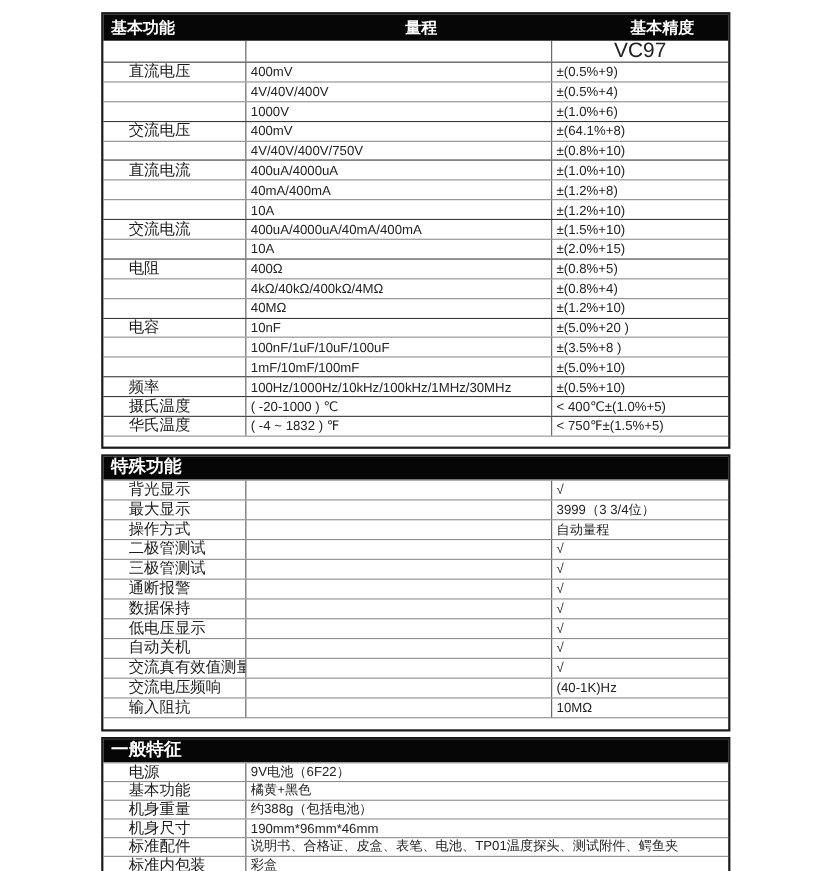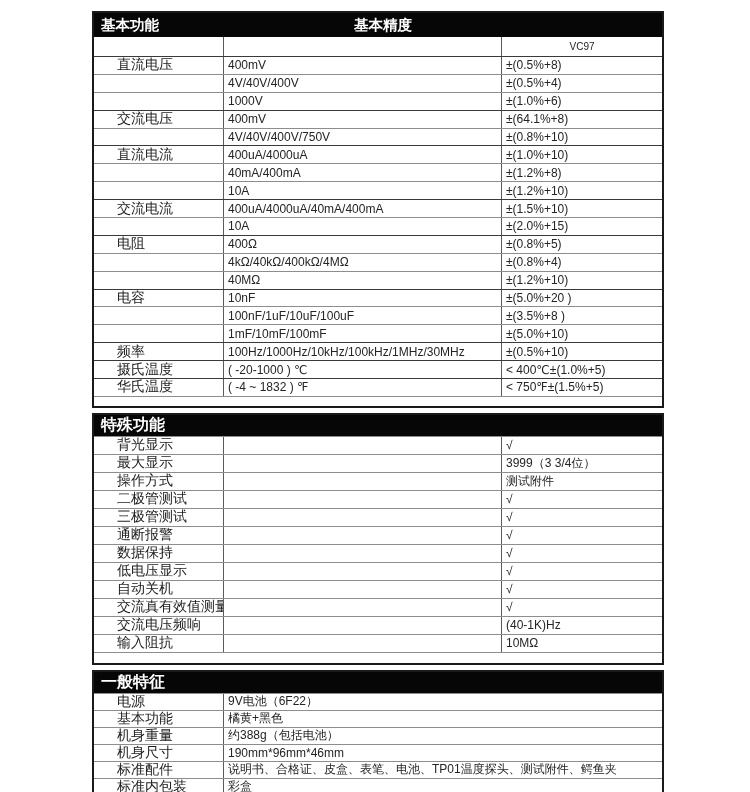--- a/index.html
+++ b/index.html
@@ -20,52 +20,53 @@
   .row{display:grid;border-top:1px solid #8d8d8d;box-sizing:border-box;}
   .t3 .row,.sub{grid-template-columns:130px 278px 1fr;}
   .t2 .row{grid-template-columns:130px 1fr;}
   .row.group-start{border-top-color:#3a3a3a;}
   .c{display:flex;align-items:center;font-size:12px;padding:0 4px;box-sizing:border-box;
      min-width:0;overflow:hidden;white-space:nowrap;}
   .c1{font-size:14px;padding-left:7px;color:#1c1c1c;margin-left:16px;}
   .t3 .c1,.t3 .c2,.sub .c1,.sub .c2,.t2 .c1{border-right:1px solid #5a5a5a;}
   
   .sub{display:grid;height:19px;border-top:none;}
-  .sub .c3{justify-content:center;font-size:10px;color:#222;}
+  .sub .c3{justify-content:center;font-size:19px;color:#222;}
   
   .main  .rows .row{height:17.9px;}
   .spec  .rows .row{height:18px;}
   .gen   .rows .row{height:17px;}
   .empty-row{border-top:1px solid #8d8d8d;}
   .main .empty-row{height:9px;}
   .spec .empty-row{height:10px;}
   .gen  .empty-row{height:12px;border-top:1px solid #5a5a5a;}
   .gen .empty-row{display:grid;grid-template-columns:130px 1fr;}
   .gen .empty-row .c1{height:100%;}
 </style>
 </head>
 <body>
 
 <div class="sheet">
 
   <div class="tbl main t3">
     <div class="band band-main">
       <div class="bc1">基本功能</div>
+      <div class="bc2">量程</div>
       <div class="bc3">基本精度</div>
     </div>
     <div class="sub">
       <div class="c c1"></div>
       <div class="c c2"></div>
       <div class="c c3">VC97</div>
     </div>
     <div class="rows">
         <div class="row group-start">
           <div class="c c1">直流电压</div>
           <div class="c c2">400mV</div>
-          <div class="c c3">±(0.5%+8)</div>
+          <div class="c c3">±(0.5%+9)</div>
         </div>
         <div class="row">
           <div class="c c1"></div>
           <div class="c c2">4V/40V/400V</div>
           <div class="c c3">±(0.5%+4)</div>
         </div>
         <div class="row">
           <div class="c c1"></div>
           <div class="c c2">1000V</div>
           <div class="c c3">±(1.0%+6)</div>
@@ -165,21 +166,21 @@
           <div class="c c3">√</div>
         </div>
         <div class="row">
           <div class="c c1">最大显示</div>
           <div class="c c2"></div>
           <div class="c c3">3999（3 3/4位）</div>
         </div>
         <div class="row">
           <div class="c c1">操作方式</div>
           <div class="c c2"></div>
-          <div class="c c3">测试附件</div>
+          <div class="c c3">自动量程</div>
         </div>
         <div class="row">
           <div class="c c1">二极管测试</div>
           <div class="c c2"></div>
           <div class="c c3">√</div>
         </div>
         <div class="row">
           <div class="c c1">三极管测试</div>
           <div class="c c2"></div>
           <div class="c c3">√</div>

